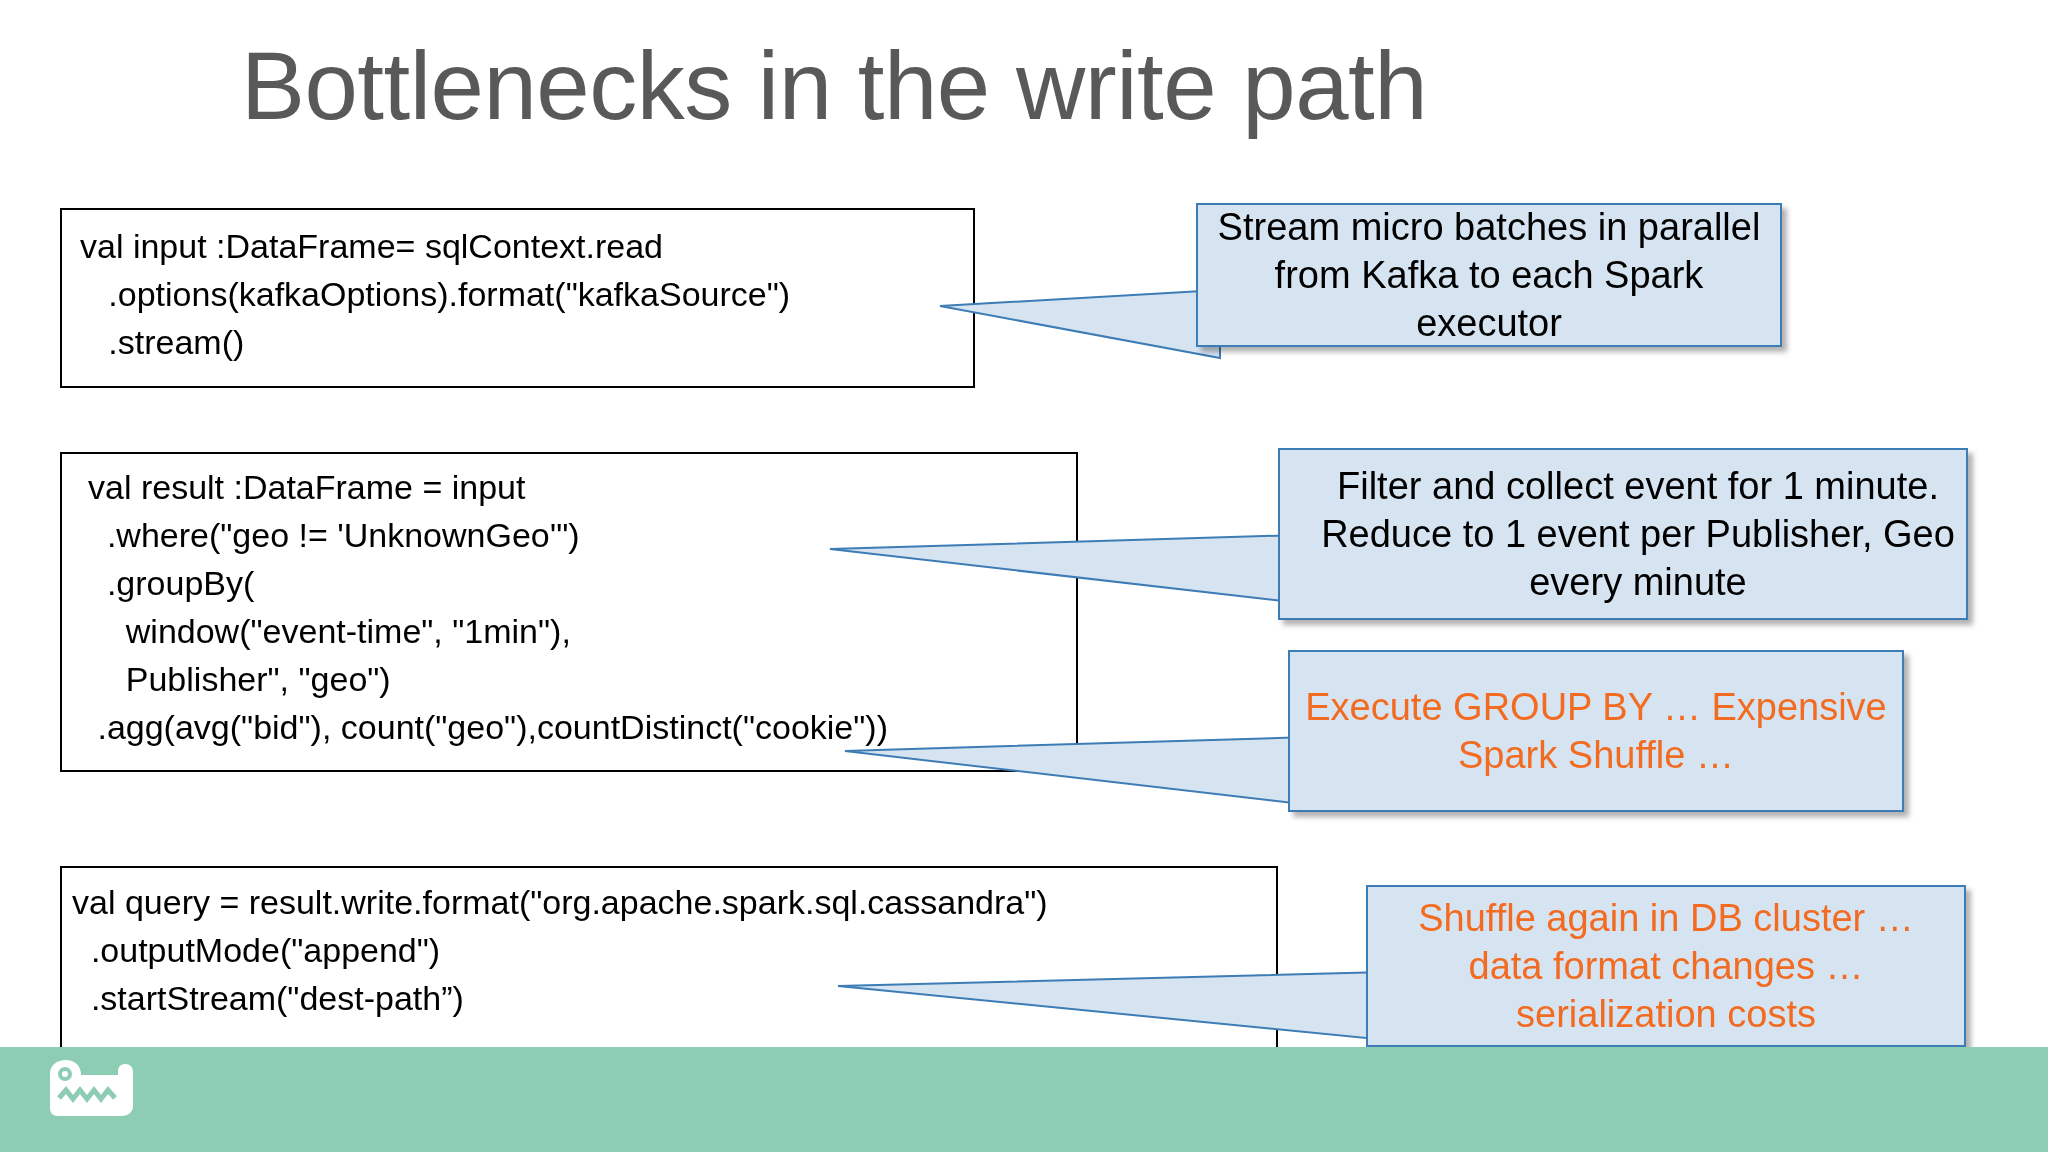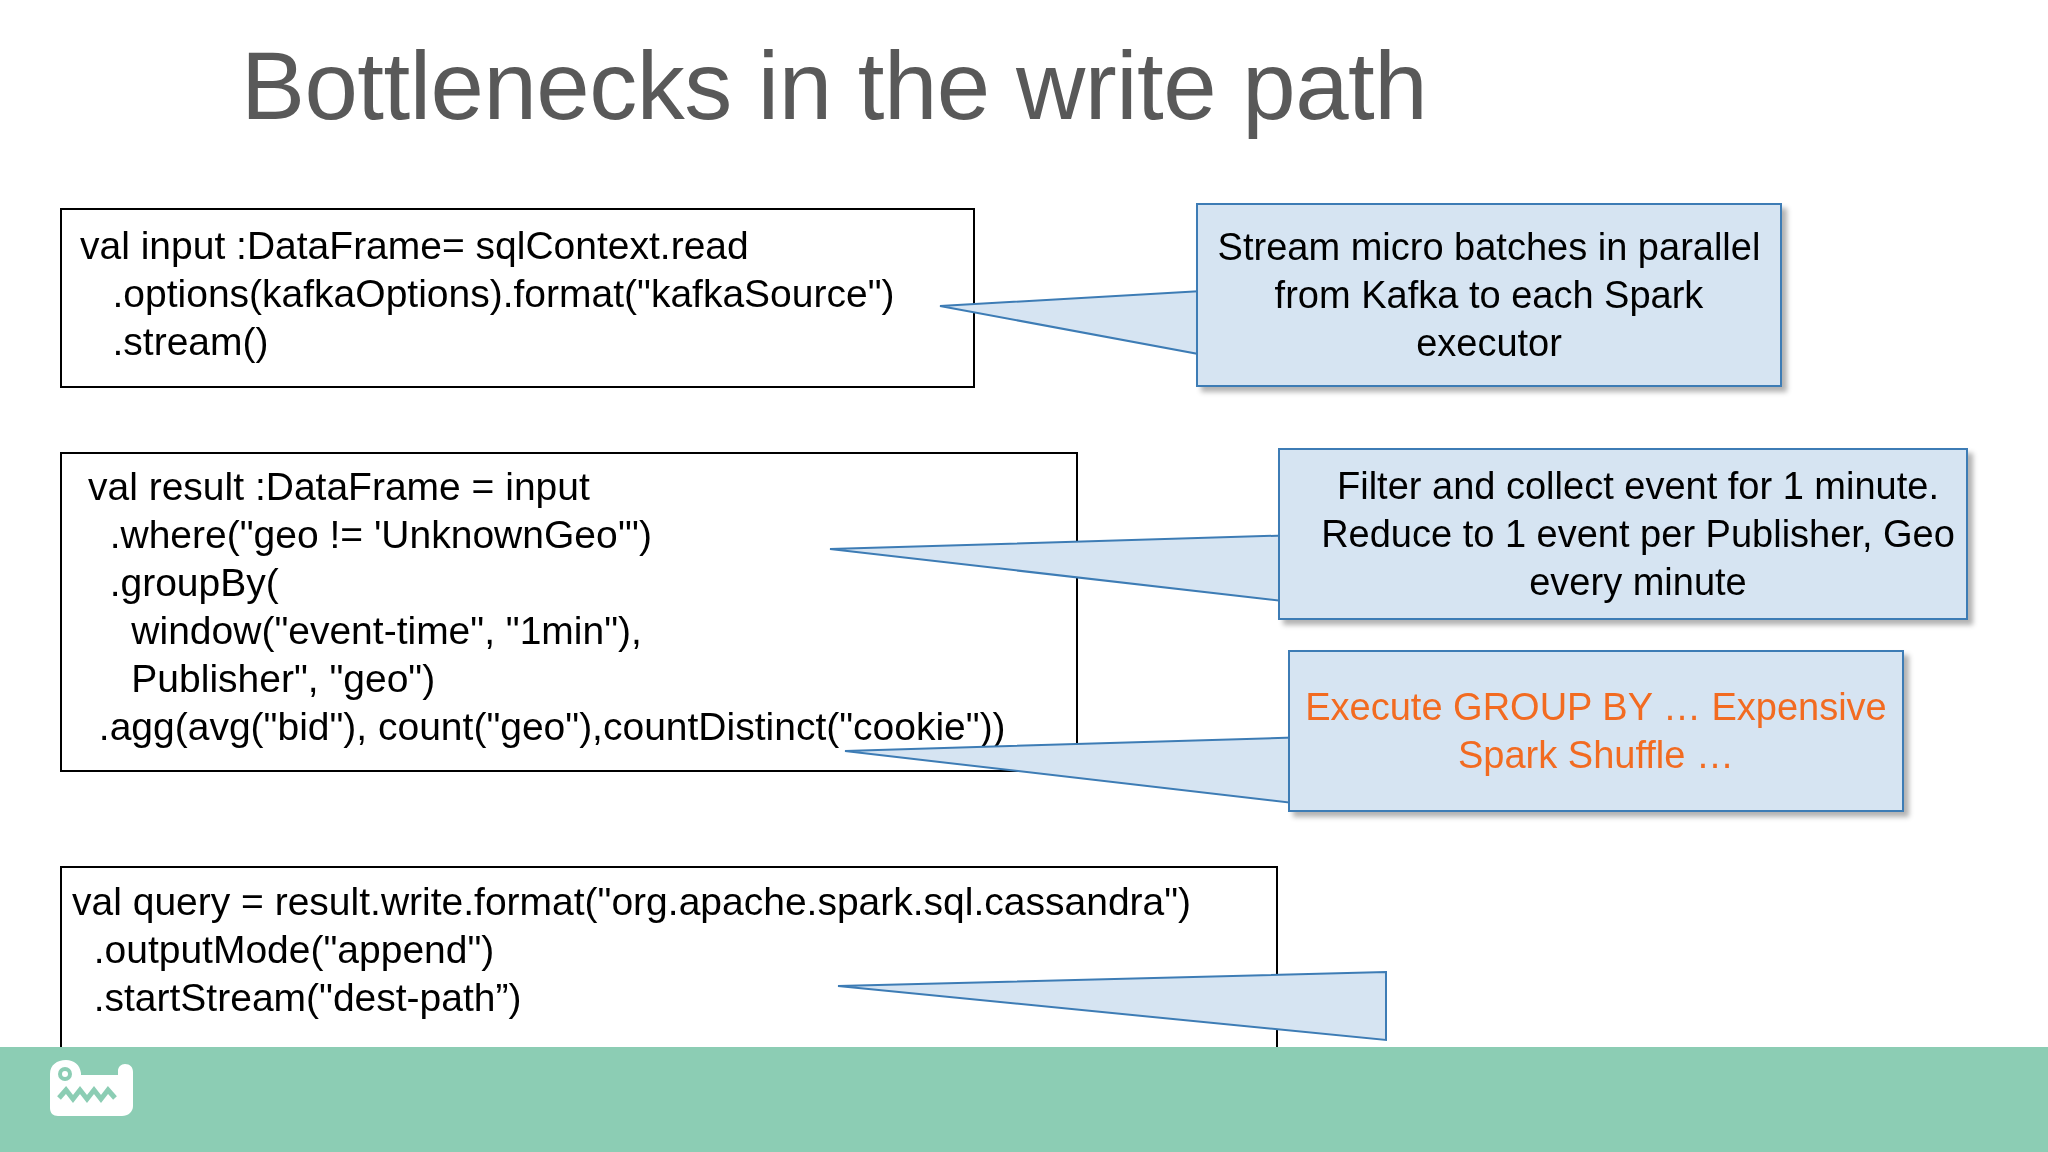--- a/index.html
+++ b/index.html
@@ -36,21 +36,21 @@
   
   .code-box {
     position: absolute;
     box-sizing: border-box;
     border: 2px solid #000000;
     background: transparent;
   }
   .code-text {
     position: absolute;
     font-family: "Liberation Sans", sans-serif;
-    font-size: 39px;
+    font-size: 34px;
     line-height: 48px;
     color: #000000;
     white-space: pre;
     pointer-events: none;
   }
 
   #code-box-1 { left: 60px;  top: 208px; width: 915px;  height: 180px; }
   #code-text-1 { left: 80px; top: 222px; }
 
   #code-box-2 { left: 60px;  top: 452px; width: 1018px; height: 320px; }
@@ -78,21 +78,21 @@
   .callout.orange { color: #F26B21; }
   .callout .callout-text { display: block; width: 100%; }
 
   
   .tail {
     position: absolute;
     pointer-events: none;
     overflow: visible;
   }
 
-  #callout-1 { left: 1196px; top: 203px; width: 586px; height: 184px; }
+  #callout-1 { left: 1196px; top: 203px; width: 586px; height: 144px; }
   #tail-1    { left: 940px;  top: 288px; width: 280px; height: 80px; }
 
   #callout-2 { left: 1278px; top: 448px; width: 690px; height: 172px; padding-left: 40px; }
   #tail-2    { left: 830px;  top: 533px; width: 470px; height: 80px; }
 
   #callout-3 { left: 1288px; top: 650px; width: 616px; height: 162px; }
   #tail-3    { left: 845px;  top: 735px; width: 465px; height: 80px; }
 
   #callout-4 { left: 1366px; top: 885px; width: 600px; height: 162px; }
   #tail-4    { left: 838px;  top: 970px; width: 548px; height: 80px; }
@@ -156,20 +156,23 @@
   <svg class="tail" id="tail-3" viewBox="0 0 465 80" preserveAspectRatio="none">
     <polygon points="465,2 0,16 465,70" fill="#d6e4f2" stroke="#3d7cb5" stroke-width="2"></polygon>
   </svg>
   <div class="callout orange" id="callout-3">
     <span class="callout-text">Execute GROUP BY … Expensive Spark Shuffle …</span>
   </div>
 
   <svg class="tail" id="tail-4" viewBox="0 0 548 80" preserveAspectRatio="none">
     <polygon points="548,2 0,16 548,70" fill="#d6e4f2" stroke="#3d7cb5" stroke-width="2"></polygon>
   </svg>
+  <div class="callout orange" id="callout-4">
+    <span class="callout-text">Shuffle again in DB cluster … data format changes … serialization costs</span>
+  </div>
 
   <div id="footer-bar"></div>
   <svg id="footer-logo" viewBox="0 0 96 66">
     <path d="M4,16 C4,7 11,2 20,2 C28,2 34,7 35,15 L35,17 L72,17 L72,13 C72,9 75,6 79,6 C84,6 87,9 87,14 L87,48 C87,54 82,58 76,58 L12,58 C7,58 4,55 4,50 Z" fill="#ffffff"></path>
     <circle cx="19" cy="16" r="7" fill="#8ccdb4"></circle>
     <circle cx="19" cy="16" r="3" fill="#ffffff"></circle>
     <path d="M13,40 L20,32 L27,41 L34,32 L41,41 L48,32 L55,41 L62,32 L69,40" fill="none" stroke="#8ccdb4" stroke-width="5" stroke-linejoin="miter"></path>
   </svg>
 
 </div>

